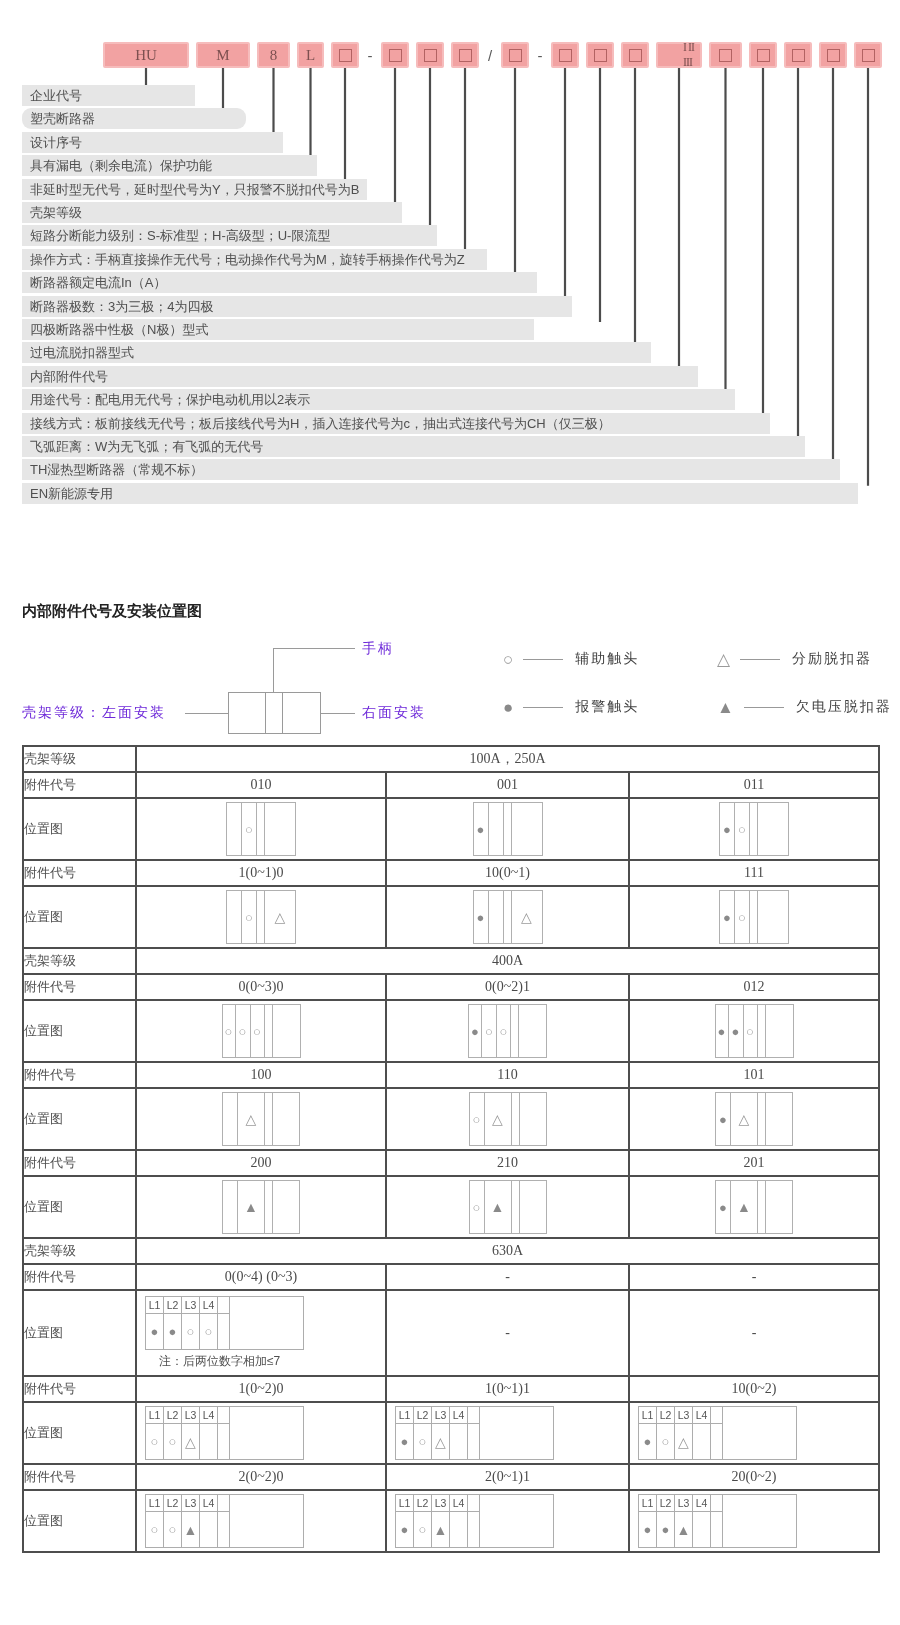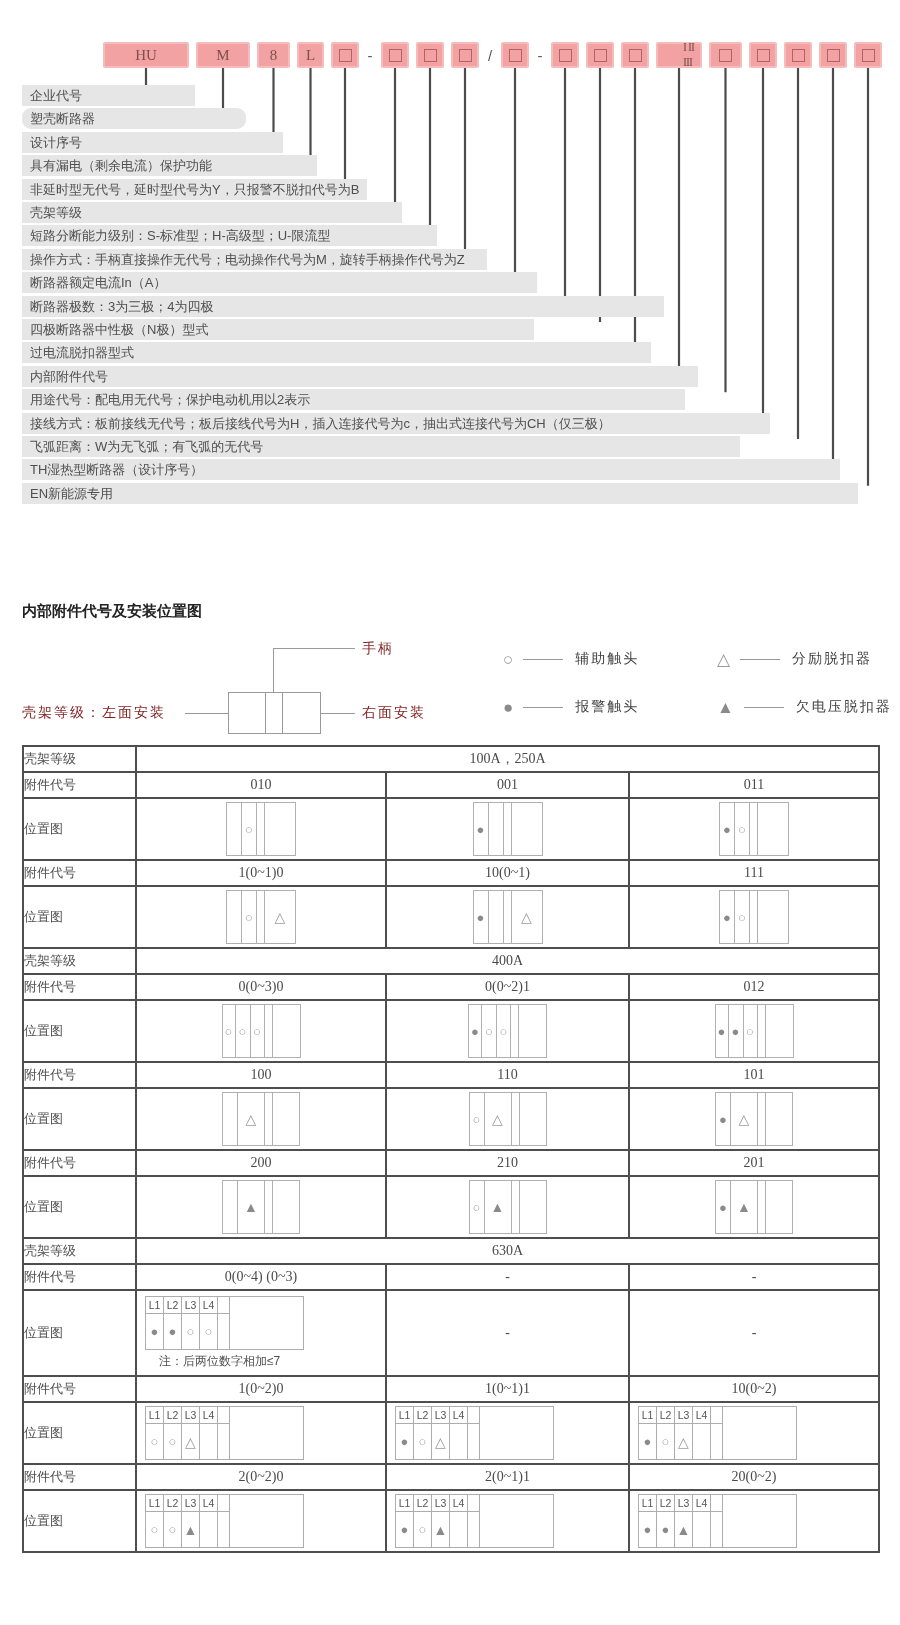--- a/index.html
+++ b/index.html
@@ -22,21 +22,21 @@
   
   .notes{position:absolute;left:22px;top:522px;font-size:15px;color:#333;line-height:27px;}
   .section-title{position:absolute;left:22px;top:602px;font-size:15px;font-weight:bold;color:#222;}
 
   
   .hline{position:absolute;border-top:1px solid #9a9a9a;height:0;}
   .vline{position:absolute;border-left:1px solid #9a9a9a;width:0;}
   .hbox{position:absolute;left:228px;top:692px;width:93px;height:42px;border:1px solid #9a9a9a;box-sizing:border-box;}
   .hbox .div1{position:absolute;left:36px;top:0;bottom:0;border-left:1px solid #9a9a9a;}
   .hbox .div2{position:absolute;left:53px;top:0;bottom:0;border-left:1px solid #9a9a9a;}
-  .meaning-text{position:absolute;font-size:14px;color:#7f1d1d;letter-spacing:2px;white-space:nowrap;}
+  .meaning-text{position:absolute;font-size:14px;color:#6d28d9;letter-spacing:2px;white-space:nowrap;}
 
   
   .legend{position:absolute;left:503px;top:650px;display:grid;grid-template-columns:214px auto;row-gap:30px;}
   .legend-item{display:flex;align-items:center;height:18px;}
   .legend-sym{font-size:17px;line-height:1;}
   .sym-outline{color:#9a9a9a;}
   .sym-filled{color:#8a8a8a;}
   .legend-dash{width:40px;border-top:1px solid #999;margin:0 12px 0 10px;}
   .legend-label{font-size:14px;color:#3f3f3f;letter-spacing:2px;white-space:nowrap;}
 
@@ -143,28 +143,28 @@
     <div>
         <div class="model-label" style="top: 85px; width: 173px;">企业代号</div>
         <div class="model-label" style="top: 108.4px; width: 224px; border-radius: 9px;">塑壳断路器</div>
         <div class="model-label" style="top: 131.8px; width: 261px;">设计序号</div>
         <div class="model-label" style="top: 155.2px; width: 295px;">具有漏电（剩余电流）保护功能</div>
         <div class="model-label" style="top: 178.6px; width: 345px;">非延时型无代号，延时型代号为Y，只报警不脱扣代号为B</div>
         <div class="model-label" style="top: 202px; width: 380px;">壳架等级</div>
         <div class="model-label" style="top: 225.4px; width: 415px;">短路分断能力级别：S-标准型；H-高级型；U-限流型</div>
         <div class="model-label" style="top: 248.8px; width: 465px;">操作方式：手柄直接操作无代号；电动操作代号为M，旋转手柄操作代号为Z</div>
         <div class="model-label" style="top: 272.2px; width: 515px;">断路器额定电流In（A）</div>
-        <div class="model-label" style="top: 295.6px; width: 642px;">断路器极数：3为三极；4为四极</div>
+        <div class="model-label" style="top: 295.6px; width: 550px;">断路器极数：3为三极；4为四极</div>
         <div class="model-label" style="top: 319px; width: 512px;">四极断路器中性极（N极）型式</div>
         <div class="model-label" style="top: 342.4px; width: 629px;">过电流脱扣器型式</div>
         <div class="model-label" style="top: 365.8px; width: 676px;">内部附件代号</div>
-        <div class="model-label" style="top: 389.2px; width: 663px;">用途代号：配电用无代号；保护电动机用以2表示</div>
+        <div class="model-label" style="top: 389.2px; width: 713px;">用途代号：配电用无代号；保护电动机用以2表示</div>
         <div class="model-label" style="top: 412.6px; width: 748px;">接线方式：板前接线无代号；板后接线代号为H，插入连接代号为c，抽出式连接代号为CH（仅三极）</div>
-        <div class="model-label" style="top: 436px; width: 718px;">飞弧距离：W为无飞弧；有飞弧的无代号</div>
-        <div class="model-label" style="top: 459.4px; width: 818px;">TH湿热型断路器（设计序号）</div>
+        <div class="model-label" style="top: 436px; width: 783px;">飞弧距离：W为无飞弧；有飞弧的无代号</div>
+        <div class="model-label" style="top: 459.4px; width: 818px;">TH湿热型断路器（常规不标）</div>
         <div class="model-label" style="top: 482.8px; width: 836px;">EN新能源专用</div>
       </div>
   </div>
 
   <div class="notes">
   </div>
 
   <div class="section-title">内部附件代号及安装位置图</div>
 
   <div>

